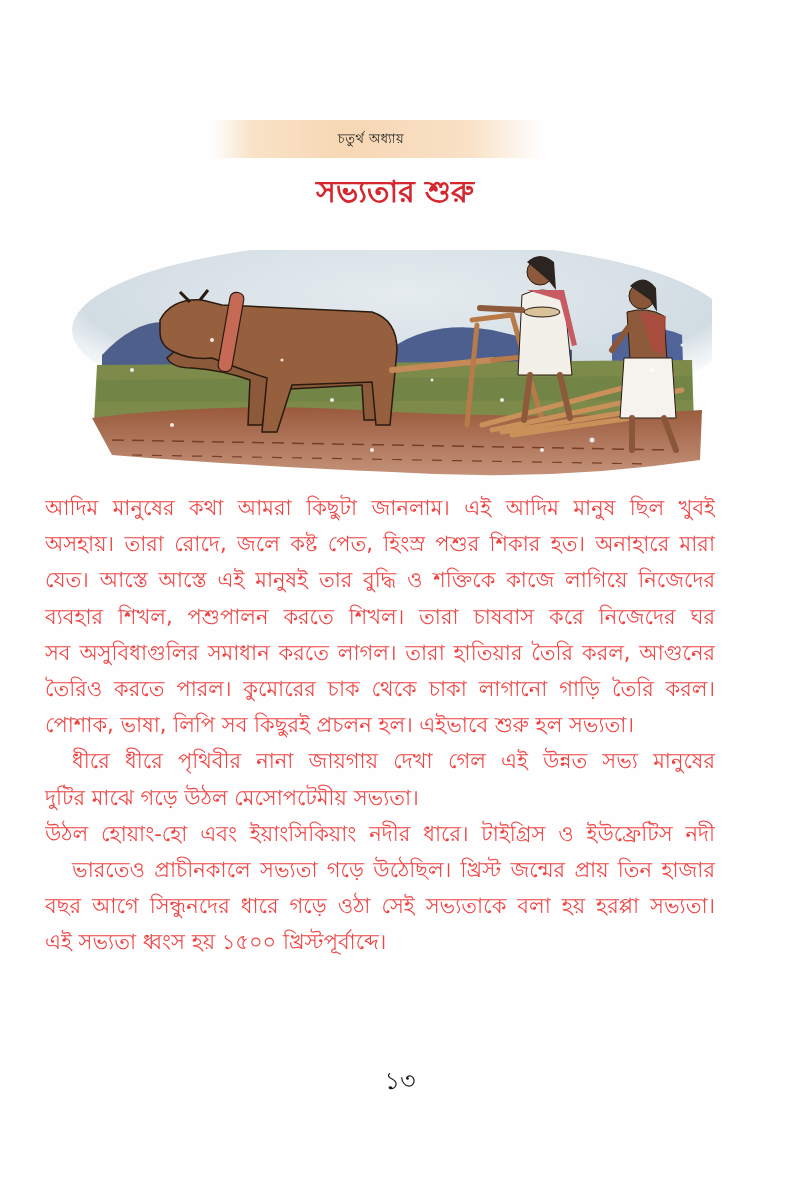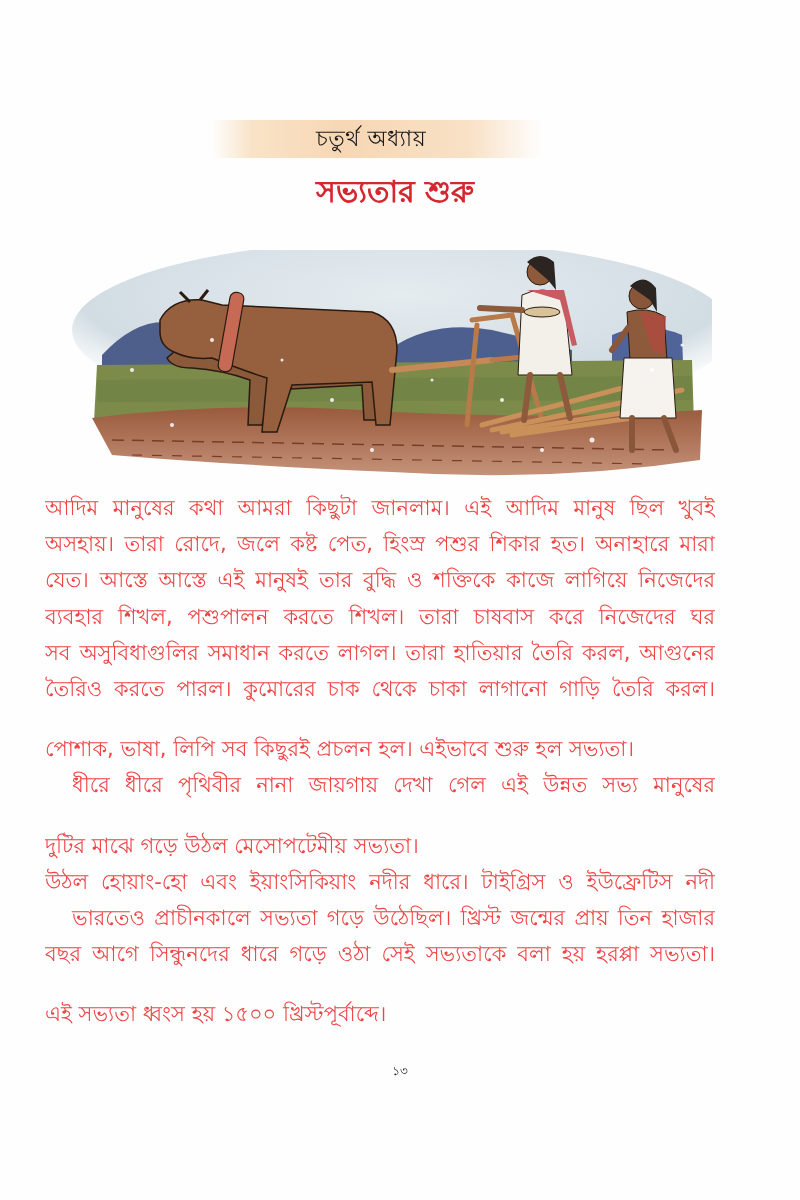--- a/index.html
+++ b/index.html
@@ -31,21 +31,21 @@
         rgba(250,235,215,0) 0%,
         rgba(248,222,190,0.85) 12%,
         rgba(247,215,180,1) 40%,
         rgba(248,222,192,0.9) 78%,
         rgba(252,240,225,0) 100%);
       display: flex;
       align-items: center;
       justify-content: center;
     }
     .chapter-label {
-      font-size: 22px;
+      font-size: 13px;
       color: #1a1a1a;
       letter-spacing: 0.5px;
       margin-left: -12px;
     }
     .chapter-title {
       position: absolute;
       left: 0;
       right: 0;
       top: 168px;
       text-align: center;
@@ -80,28 +80,28 @@
       color: #ef4444;
     }
     .line {
       display: block;
       height: 36.2px;
       white-space: nowrap;
       overflow: hidden;
       text-align-last: justify;
     }
     .line.indent { padding-left: 27px; }
-    .line.last { text-align-last: left; margin-top: 24px; }
+    .line.last { text-align-last: left; }
     .page-number {
       position: absolute;
       left: 0;
       right: 0;
       top: 1062px;
       text-align: center;
-      font-size: 12px;
+      font-size: 24px;
       color: #1a1a1a;
       margin-left: 0px;
     }
   </style>
 </head>
 <body>
 
 <div class="page">
 
   <div class="chapter-band">

